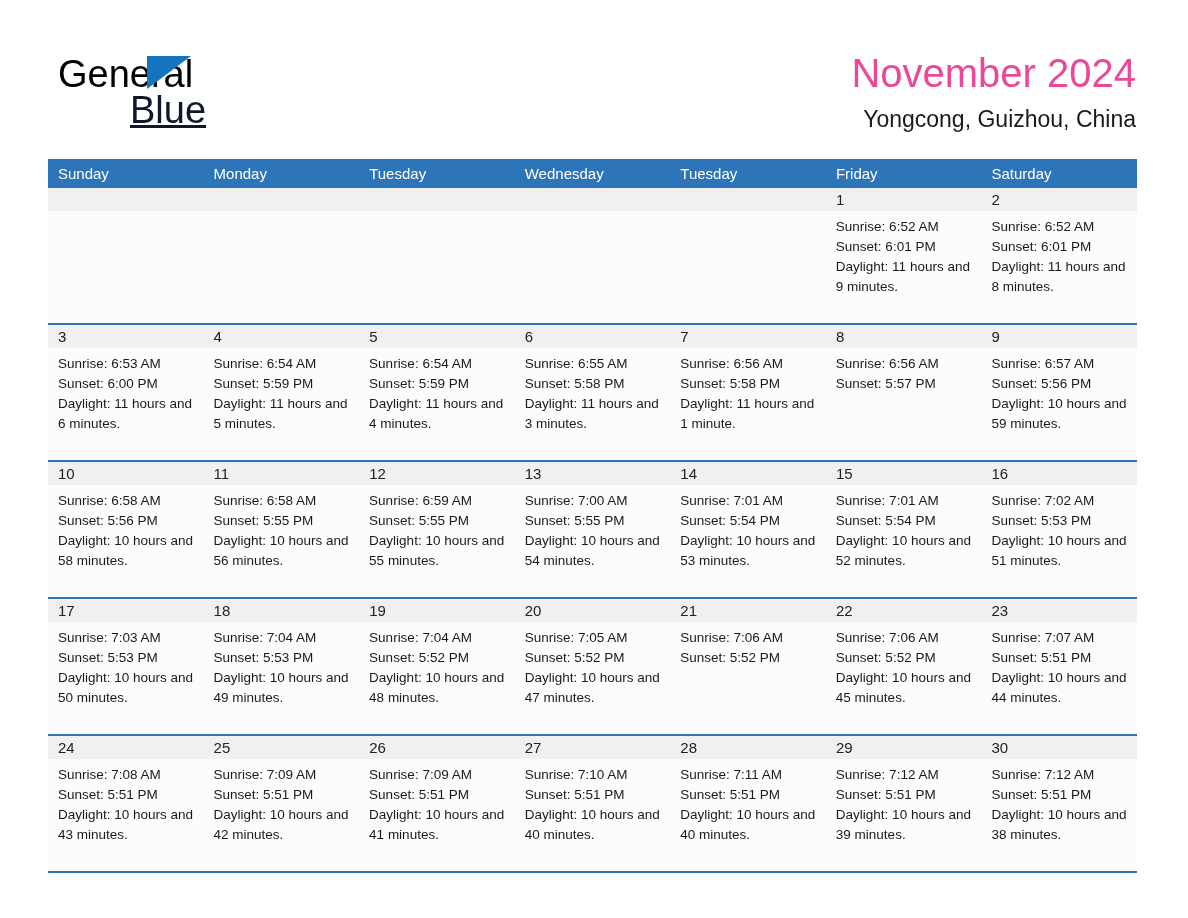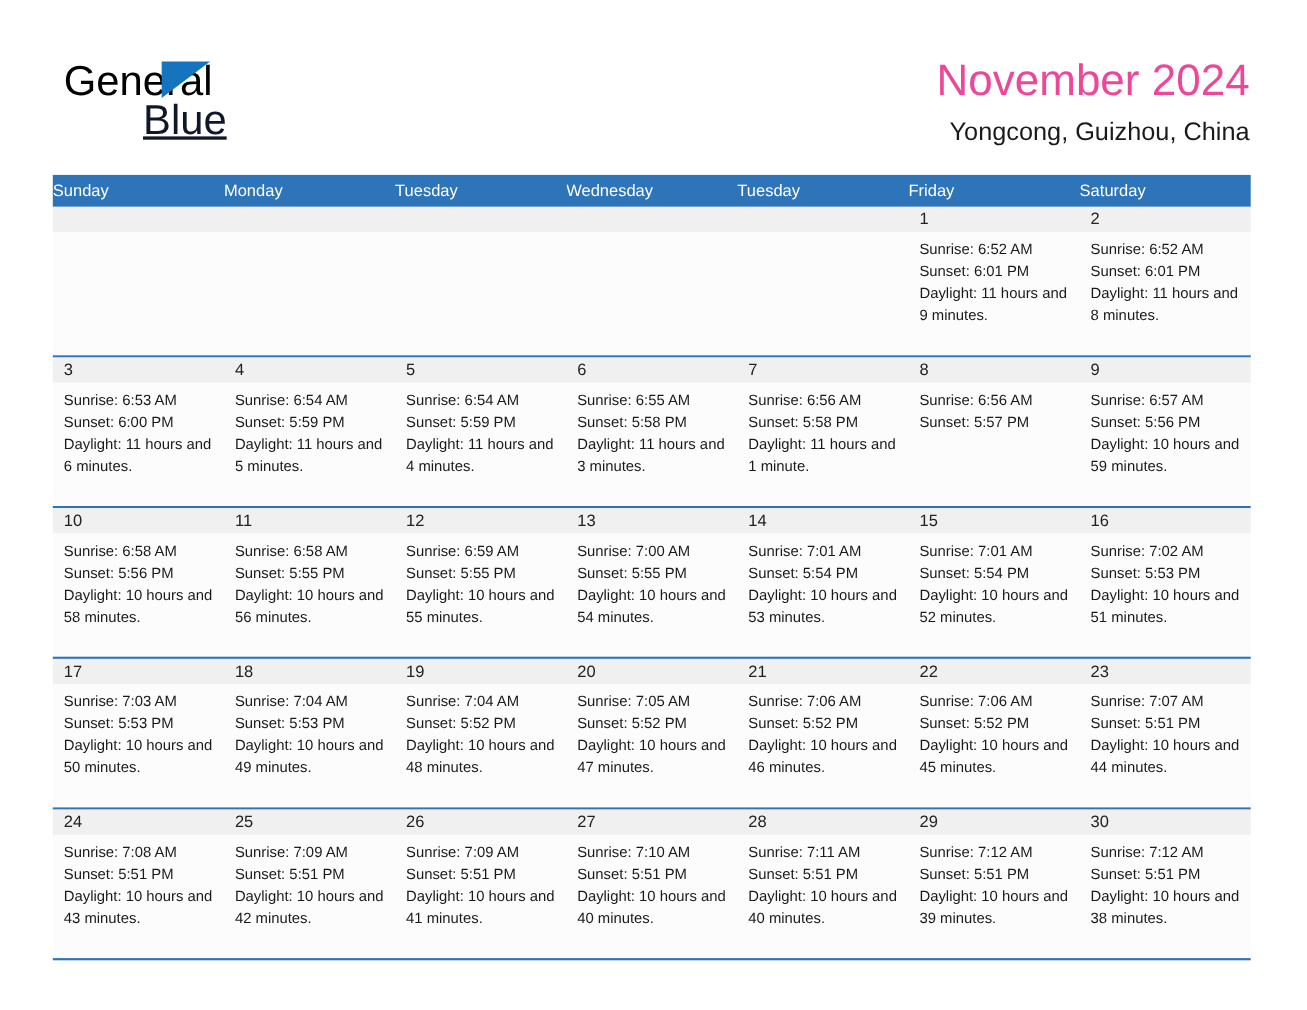--- a/index.html
+++ b/index.html
@@ -99,20 +99,21 @@
     display: flex;
     width: 100%;
     background: #2e74b8;
     height: 29px;
   }
   .weekday {
     flex: 1 1 0;
     color: #ffffff;
     font-size: 15px;
     line-height: 29px;
+    padding-left: 10px;
     box-sizing: border-box;
     white-space: nowrap;
     overflow: hidden;
   }
 
   .week {
     width: 100%;
     position: relative;
   }
   .daynum-band {
@@ -361,21 +362,20 @@
           <div class="ln wrap">Daylight: 10 hours and 48 minutes.</div>
         </div>
         <div class="daybody">
           <div class="ln">Sunrise: 7:05 AM</div>
           <div class="ln">Sunset: 5:52 PM</div>
           <div class="ln wrap">Daylight: 10 hours and 47 minutes.</div>
         </div>
         <div class="daybody">
           <div class="ln">Sunrise: 7:06 AM</div>
           <div class="ln">Sunset: 5:52 PM</div>
-          <div class="ln wrap">Daylight: 10 hours and 46 minutes.</div>
         </div>
         <div class="daybody">
           <div class="ln">Sunrise: 7:06 AM</div>
           <div class="ln">Sunset: 5:52 PM</div>
           <div class="ln wrap">Daylight: 10 hours and 45 minutes.</div>
         </div>
         <div class="daybody">
           <div class="ln">Sunrise: 7:07 AM</div>
           <div class="ln">Sunset: 5:51 PM</div>
           <div class="ln wrap">Daylight: 10 hours and 44 minutes.</div>

